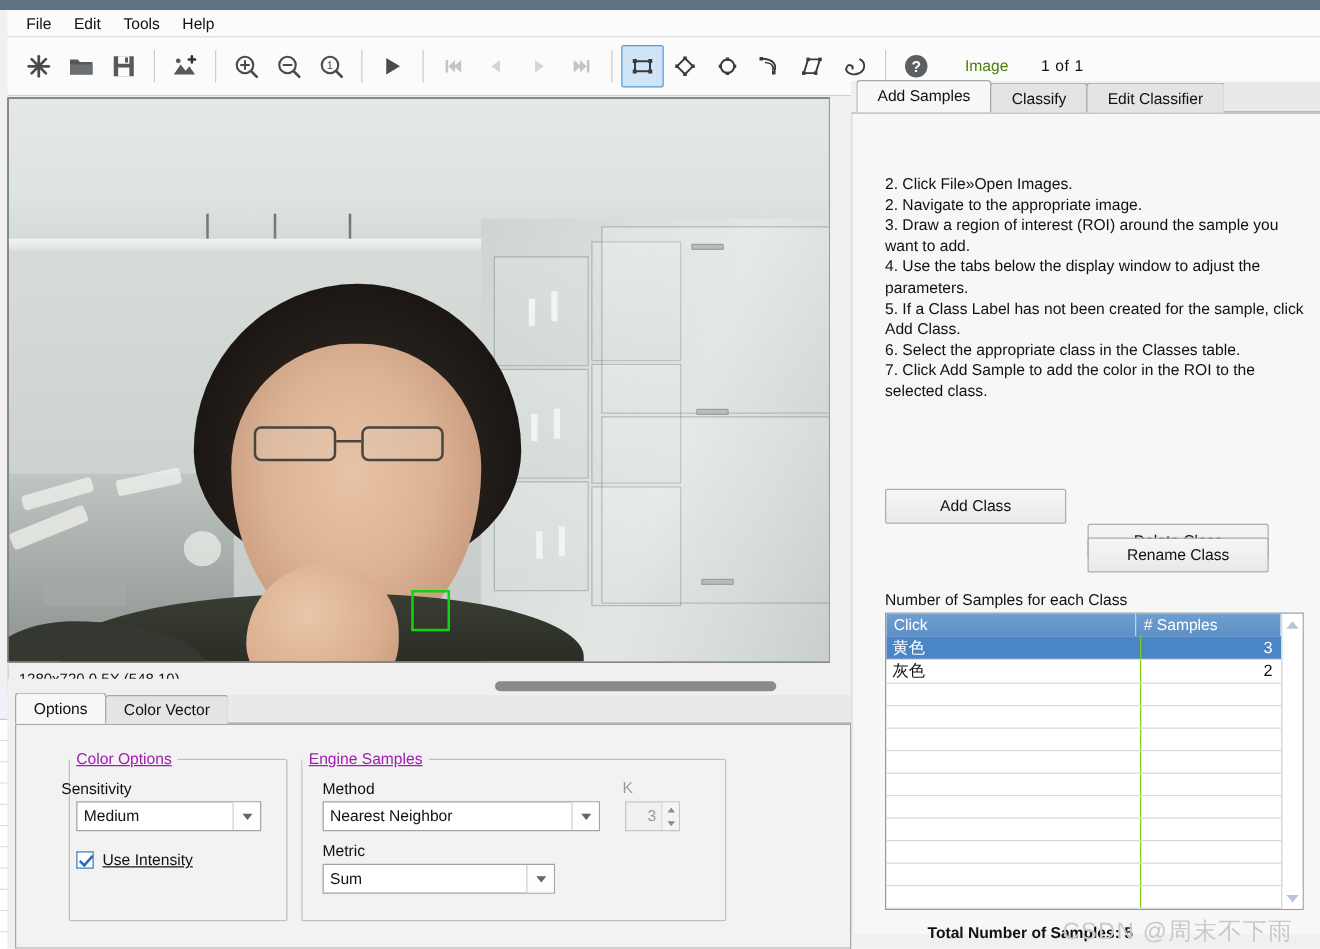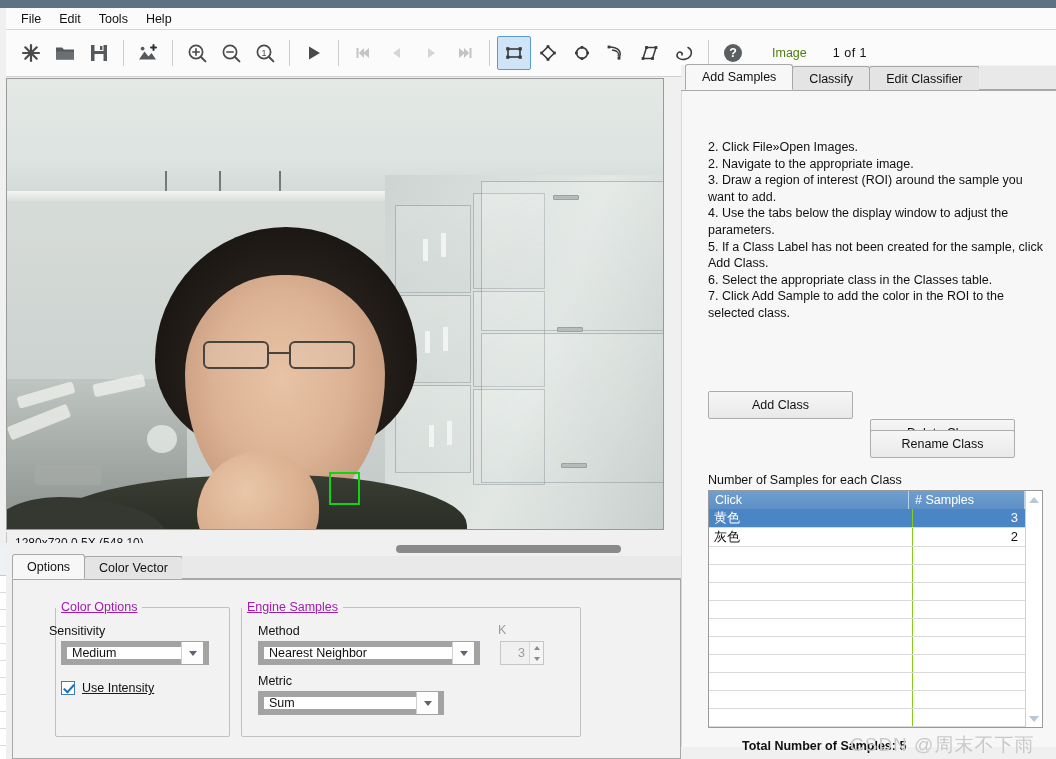--- a/index.html
+++ b/index.html
@@ -351,21 +351,21 @@
     font-size: 12.5px;
     color: #111;
     white-space: nowrap;
   }
   .field-label.dim { color: #9b9b9b; }
 
   .combo {
     position: absolute;
     height: 24px;
     background: #ffffff;
-    border: 6px solid #a3a3a3;
+    border: 1px solid #a3a3a3;
     display: flex; align-items: center;
     cursor: default;
   }
   .combo .combo-val {
     flex: 1;
     padding-left: 5px;
     font-size: 12.5px;
     color: #111;
     white-space: nowrap;
     overflow: hidden;

